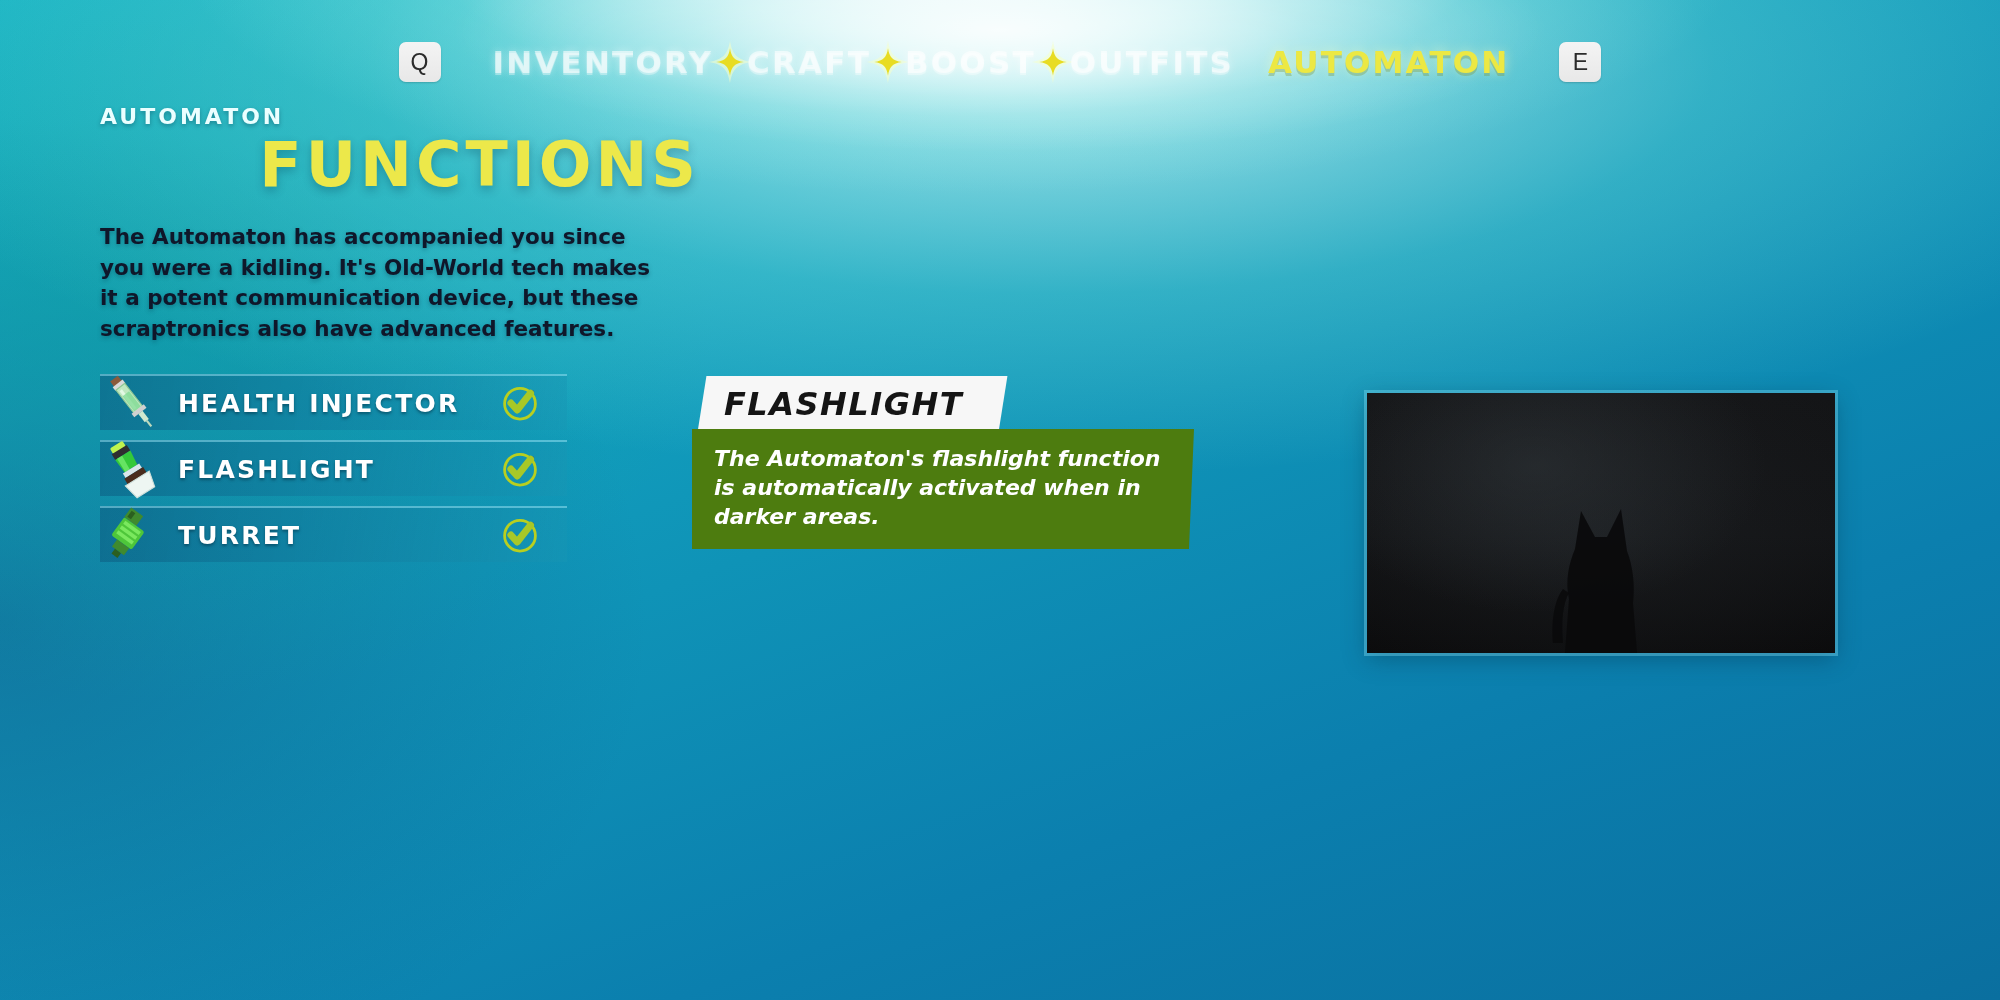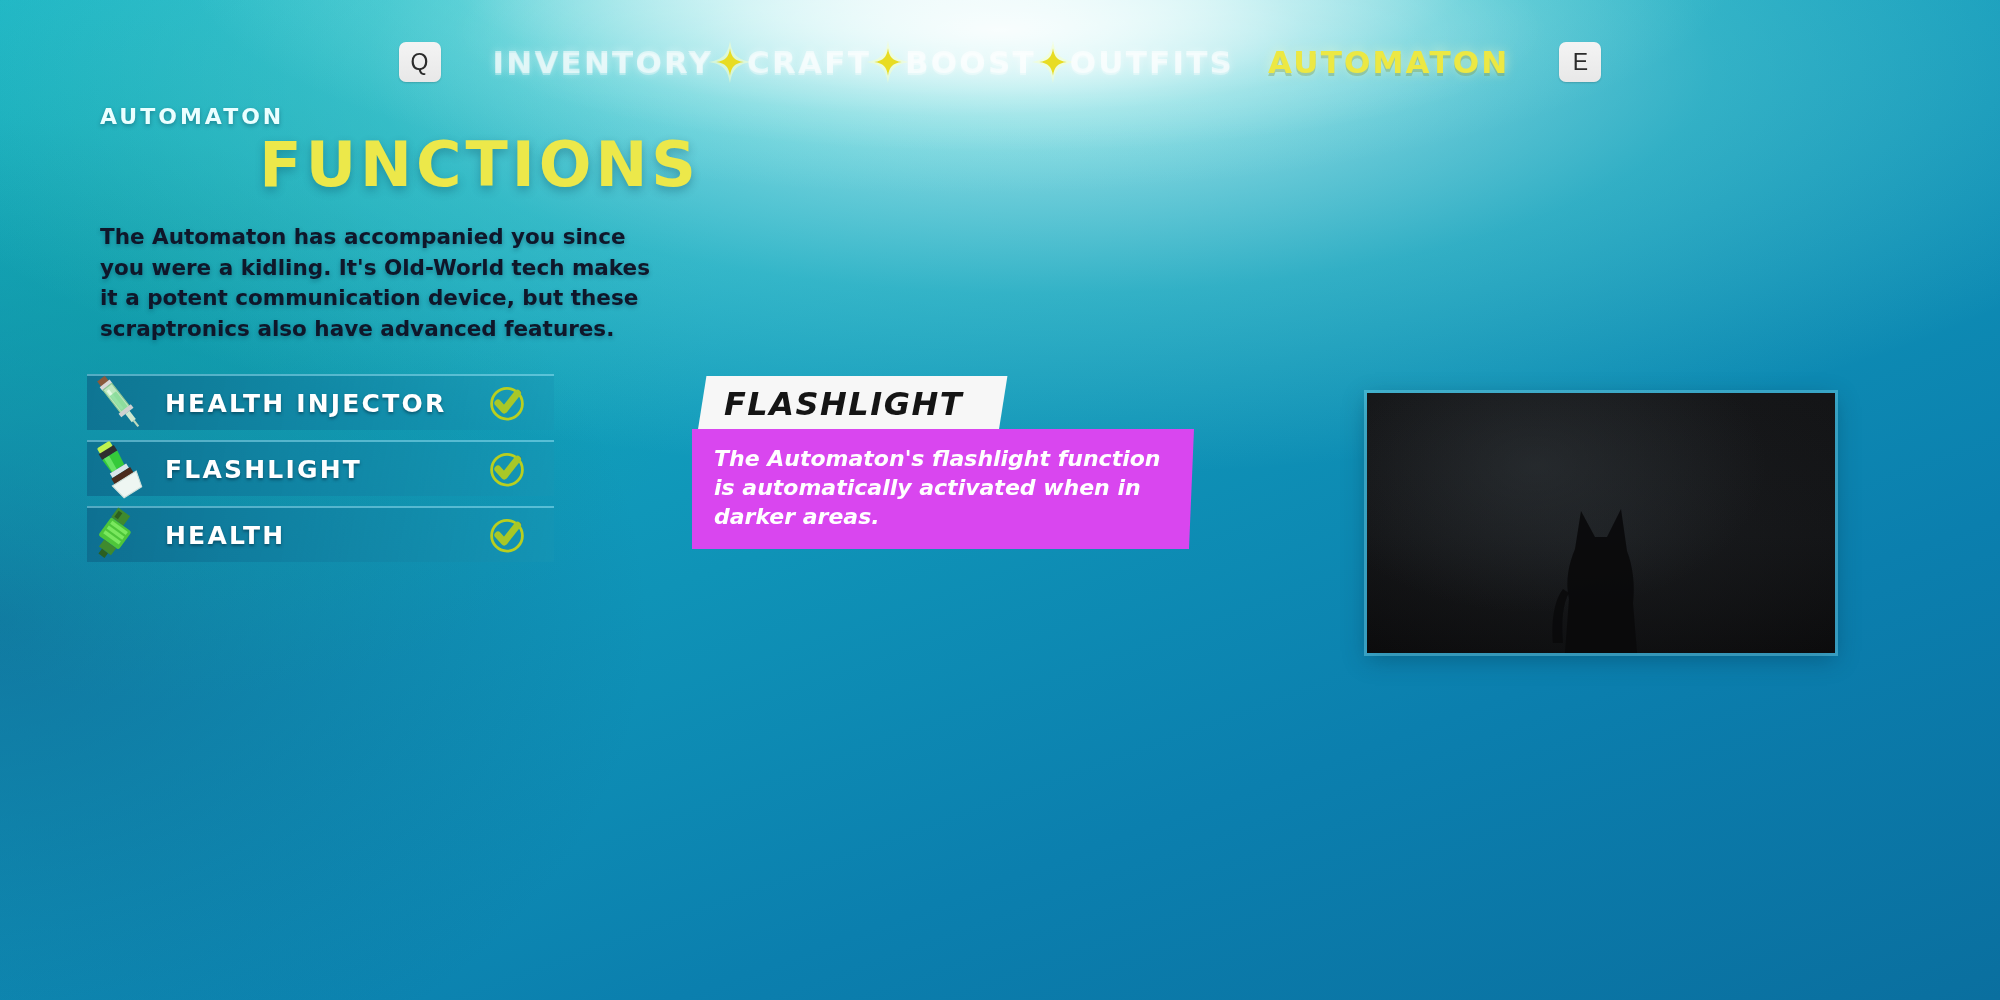--- a/index.html
+++ b/index.html
@@ -74,21 +74,21 @@
     text-align:right;
   }
   #blurb {
     margin-top:26px; width:570px;
     font-family:"DejaVu Sans", sans-serif; font-weight:bold;
     font-size:21.5px; line-height:1.42; color:#0f172a;
     text-shadow:0 2px 4px rgba(0,50,70,0.35);
   }
 
   
-  #fnlist { position:absolute; left:87px; top:374px; width:467px; }
+  #fnlist { position:absolute; left:100px; top:374px; width:467px; }
   .fnrow {
     position:relative; height:56px; margin-bottom:10px;
     display:flex; align-items:center;
     background:linear-gradient(100deg, rgba(12,96,132,0.62) 0%, rgba(16,122,157,0.58) 45%, rgba(24,150,180,0.42) 100%);
     border-top:2px solid rgba(170,240,255,0.45);
   }
   .fnrow .thumb {
     position:absolute; left:-6px; top:-12px; width:74px; height:74px;
   }
   .fnrow .fnlabel {
@@ -111,21 +111,21 @@
     transform:skewX(-9deg);
     margin-left:10px;
   }
   #tt-head span {
     display:block; transform:skewX(9deg);
     font-family:"DejaVu Sans", sans-serif; font-weight:bold; font-style:italic;
     font-size:32px; letter-spacing:1.5px; color:#151515;
   }
   #tt-body {
     margin-top:-3px;
-    background:#d946ef;
+    background:#4d7c0f;
     padding:15px 28px 18px 22px;
     clip-path:polygon(0 0, 100% 0, 99% 100%, 0 100%);
     width:502px;
   }
   #tt-body p {
     font-family:"DejaVu Sans", sans-serif; font-weight:bold; font-style:italic;
     font-size:22px; line-height:1.32; color:#ffffff;
   }
 
   
@@ -247,21 +247,21 @@
         <rect x="30" y="22" width="20" height="16" fill="#3f8a2e"></rect>
         <rect x="33" y="25" width="6" height="10" fill="#2b5f20"></rect>
         <rect x="30" y="38" width="34" height="30" rx="3" fill="#4ec63a"></rect>
         <rect x="34" y="41" width="26" height="5" fill="#7ae85e"></rect>
         <rect x="34" y="49" width="26" height="5" fill="#7ae85e"></rect>
         <rect x="34" y="57" width="26" height="5" fill="#7ae85e"></rect>
         <rect x="40" y="68" width="20" height="12" fill="#3f8a2e"></rect>
         <rect x="45" y="80" width="10" height="8" fill="#2b5f20"></rect>
       </g>
     </svg>
-    <div class="fnlabel">HEALTH</div>
+    <div class="fnlabel">TURRET</div>
     <svg class="check" viewBox="0 0 60 60">
       <circle cx="30" cy="31" r="22" fill="none" stroke="#b9cf1f" stroke-width="4"></circle>
       <path d="M17 31 L26 41 L48 14" fill="none" stroke="#5a5c52" stroke-width="5" stroke-linecap="round" stroke-linejoin="round" opacity="0.55"></path>
       <path d="M17 30 L26 40 L45 16" fill="none" stroke="#a8c827" stroke-width="10" stroke-linecap="round" stroke-linejoin="round"></path>
     </svg>
   </div>
 
 
 </div>
 

